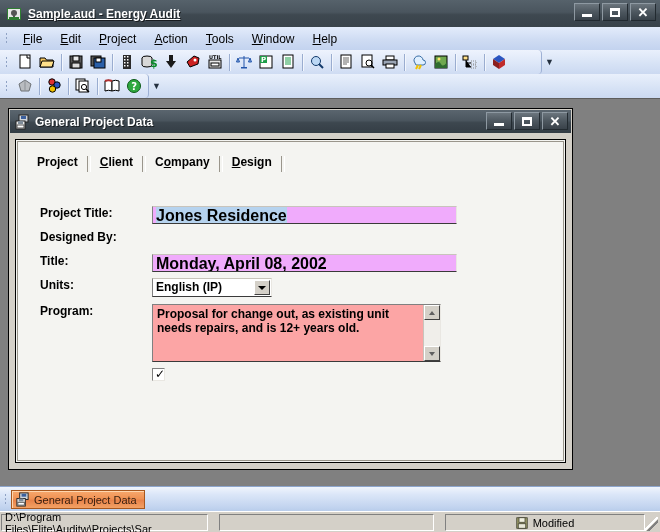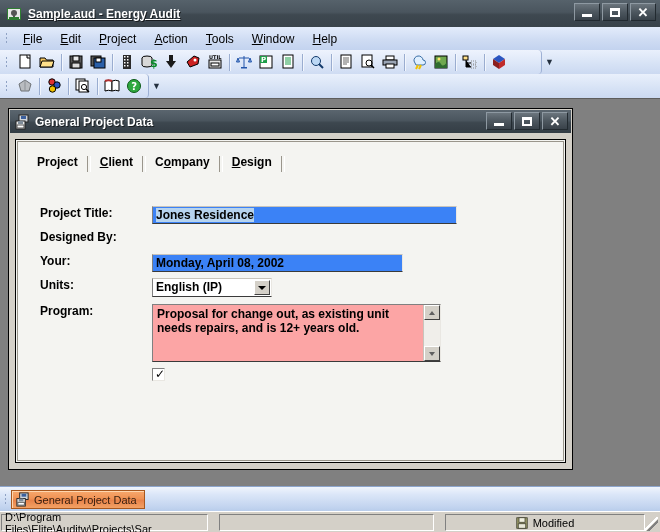--- a/index.html
+++ b/index.html
@@ -133,27 +133,27 @@
   }
   .tab u { text-decoration: underline; }
   .tab-sep { width: 2px; height: 16px; border-left: 1px solid #9a968c; border-right: 1px solid #ffffff; }
 
   
   .form { position: absolute; left: 0; top: 36px; right: 0; bottom: 0; }
   .row { position: absolute; display: flex; align-items: flex-start; }
   .lbl { font-size: 12px; font-weight: bold; color: #000; width: 112px; }
 
   .field {
-    background: #3b82f6;
+    background: #f0abfc;
     border-left: 1px solid #808080;
     border-top: 1px solid #c8c4bc;
     border-right: 1px solid #e9e7e2;
     border-bottom: 1px solid #3a3a3a;
     box-sizing: border-box;
-    font-size: 12px; font-weight: bold; color: #000;
+    font-size: 16px; font-weight: bold; color: #000;
     padding: 1px 3px;
     height: 18px; line-height: 15px;
     overflow: hidden; white-space: nowrap;
   }
   .field .sel { background: #b6d3ef; }
 
   .combo {
     position: relative;
     width: 120px; height: 19px;
     background: #fff;
@@ -545,22 +545,22 @@
           <div class="row" style="left:22px; top:28px;">
             <div class="lbl">Project Title:</div>
             <div class="field" style="width:305px;"><span class="sel">Jones Residence</span></div>
           </div>
 
           <div class="row" style="left:22px; top:52px;">
             <div class="lbl">Designed By:</div>
           </div>
 
           <div class="row" style="left:22px; top:76px;">
-            <div class="lbl">Your:</div>
-            <div class="field" style="width:251px;">Monday, April 08, 2002</div>
+            <div class="lbl">Title:</div>
+            <div class="field" style="width:305px;">Monday, April 08, 2002</div>
           </div>
 
           <div class="row" style="left:22px; top:100px;">
             <div class="lbl">Units:</div>
             <div class="combo">
               <span>English (IP)</span>
               <span class="combo-btn">
                 <span class="arrow-down"></span>
               </span>
             </div>

